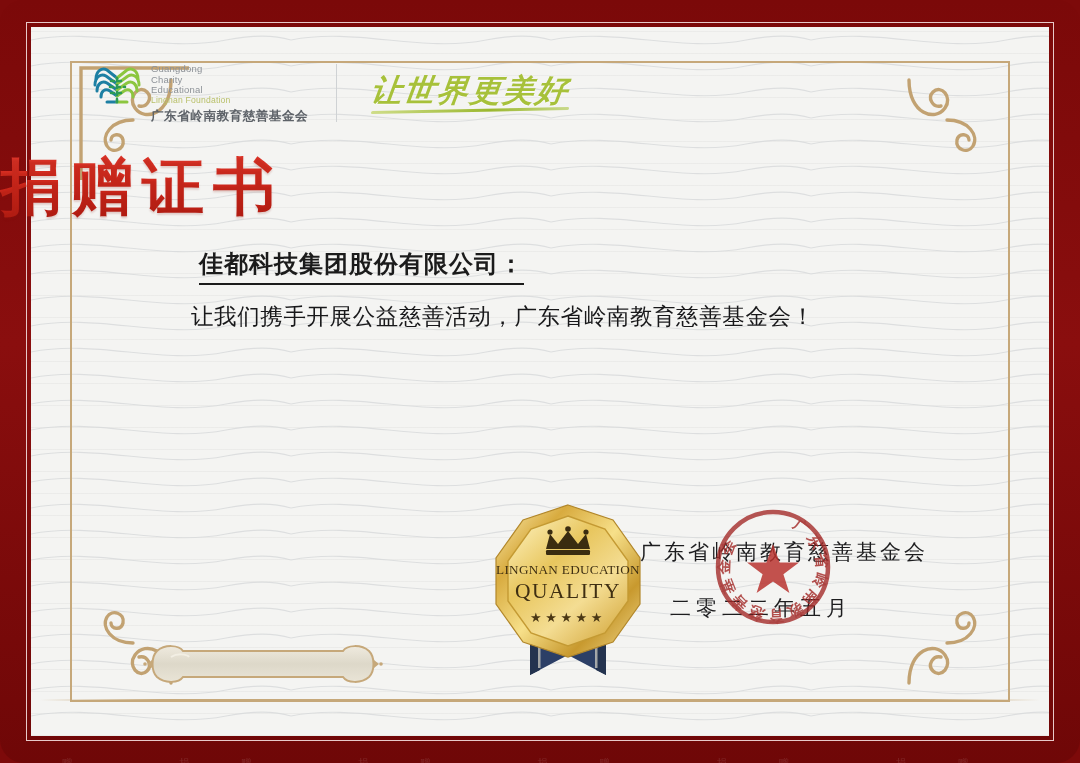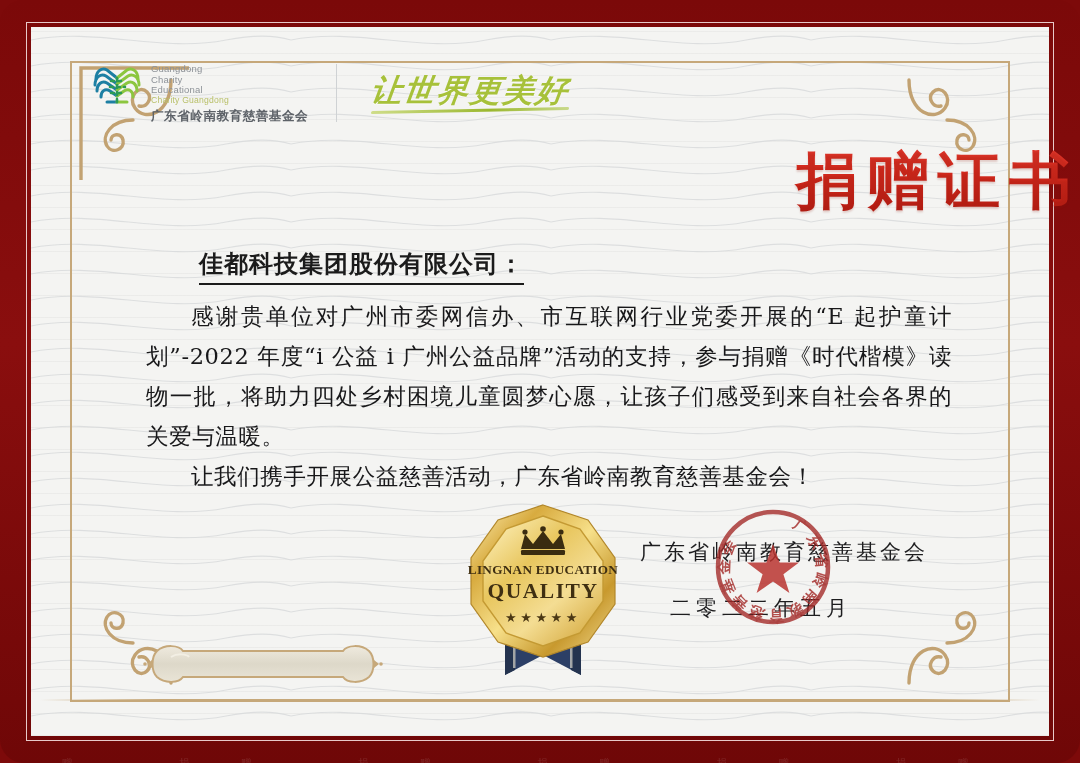--- a/index.html
+++ b/index.html
@@ -58,21 +58,21 @@
   }
   .vdiv{width:1px;height:58px;background:#cfd2d4;margin:0 16px 0 10px;}
   .slogan{font-family:"DejaVu Sans",sans-serif;font-size:31px;font-weight:700;
     color:#a7c13a;font-style:italic;letter-spacing:2px;line-height:1;
     transform:skewX(-7deg);text-shadow:0 1px 0 rgba(255,255,255,.6);}
   .slogan-underline{height:3px;background:linear-gradient(90deg,#cfdd8a,#9bb82f 60%,#c9d98a);
     margin-top:3px;border-radius:2px;transform:rotate(-1.2deg) skewX(-10deg);}
 
   
   .title{
-    position:absolute;left:0;right:0;top:139px;text-align:right;
+    position:absolute;left:0;right:0;top:145px;text-align:left;
     font-family:"DejaVu Sans",sans-serif;font-weight:700;font-size:62px;letter-spacing:9px;
     background:linear-gradient(180deg,#e03a2f 0%,#d32a1e 40%,#b01a11 100%);
     -webkit-background-clip:text;background-clip:text;color:transparent;
     text-shadow:0 2px 2px rgba(140,20,10,.18);
   }
 
   
   .recipient{
     position:absolute;left:163px;top:248px;
     font-family:"DejaVu Serif",serif;font-weight:700;font-size:24px;color:#1b1b1b;
@@ -80,21 +80,21 @@
   }
   .para{
     position:absolute;left:146px;right:128px;top:296px;
     font-family:"DejaVu Serif",serif;font-size:22.5px;color:#18181a;
     line-height:40px;letter-spacing:.6px;text-align:justify;
   }
   .para p{margin:0;}
   .para p.indent{text-indent:2em;}
 
   
-  .medal{position:absolute;left:463px;top:503px;width:160px;height:175px;font-weight:bold;}
+  .medal{position:absolute;left:488px;top:503px;width:160px;height:175px;}
   .medal svg{display:block;}
 
   
   .sign{
     position:absolute;left:640px;top:538px;
     font-family:"DejaVu Serif",serif;font-size:21px;color:#1d1d1f;letter-spacing:3px;
   }
   .sign .date{margin-top:28px;margin-left:30px;letter-spacing:5px;}
   .seal{position:absolute;left:712px;top:506px;width:122px;height:122px;opacity:.88;}
   .seal svg{display:block;}
@@ -191,40 +191,39 @@
               <path d="M19,31 L32,31"></path>
             </g>
           </g>
         </svg>
       </div>
       <div class="logo-words">
         <div class="logo-en">
           <div>Guangdong</div>
           <div>Charity</div>
           <div>Educational</div>
-          <div class="faint">Charity Guangdong</div>
+          <div class="faint">Lingnan Foundation</div>
         </div>
         <div class="logo-cn">广东省岭南教育慈善基金会</div>
       </div>
     </div>
 
     <div class="vdiv"></div>
 
     <div>
       <div class="slogan">让世界更美好</div>
       <div class="slogan-underline"></div>
     </div>
   </div>
 
   <div class="title">捐赠证书</div>
 
   <div class="recipient">佳都科技集团股份有限公司：</div>
 
   <div class="para">
-    <p class="indent">感谢贵单位对广州市委网信办、市互联网行业党委开展的“E 起护童计划”-2022 年度“i 公益 i 广州公益品牌”活动的支持，参与捐赠《时代楷模》读物一批，将助力四处乡村困境儿童圆梦心愿，让孩子们感受到来自社会各界的关爱与温暖。</p>
     <p class="indent">让我们携手开展公益慈善活动，广东省岭南教育慈善基金会！</p>
   </div>
 
   <div class="medal">
     <svg width="160" height="175" viewBox="0 0 160 175" xmlns="http://www.w3.org/2000/svg">
       <defs>
         <linearGradient id="gRing" x1="0" y1="0" x2="1" y2="1">
           <stop offset="0%" stop-color="#fff1b8"></stop>
             <stop offset="25%" stop-color="#d8ab3f"></stop>
           <stop offset="50%" stop-color="#f7e08a"></stop>

